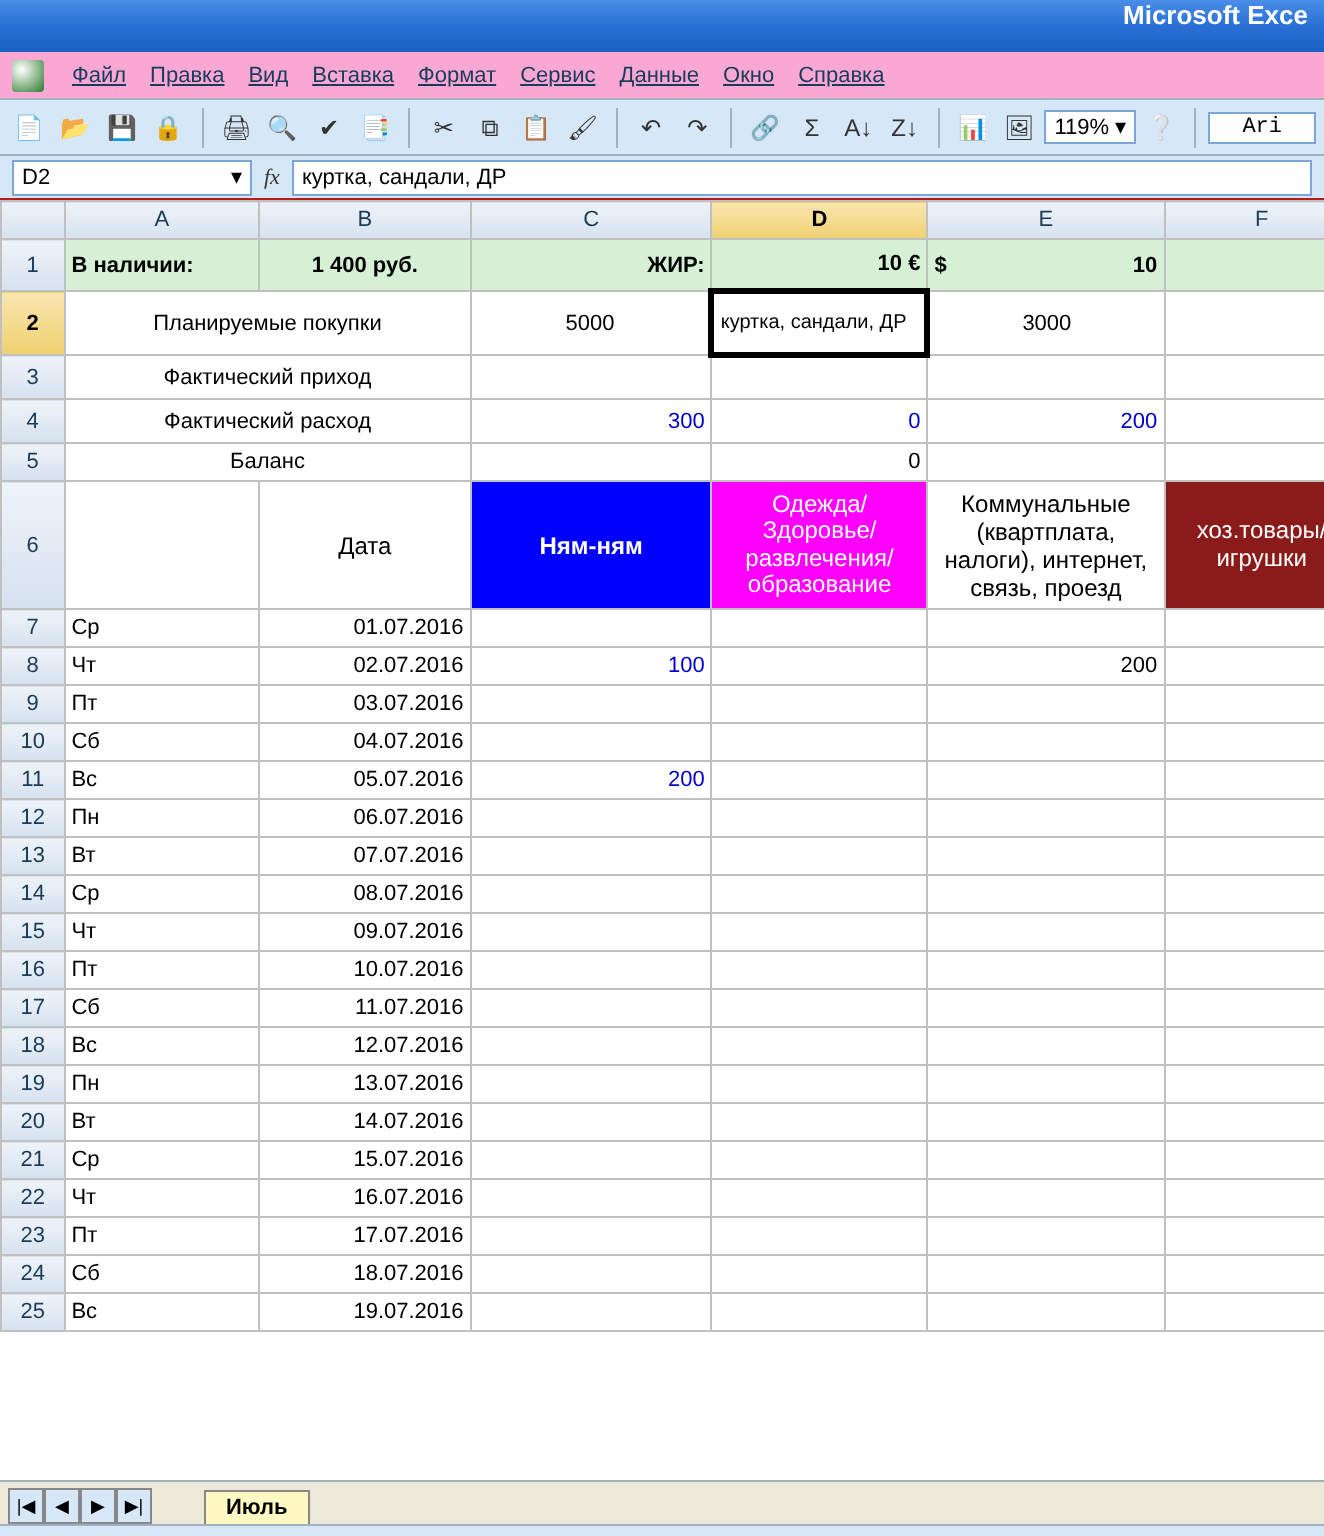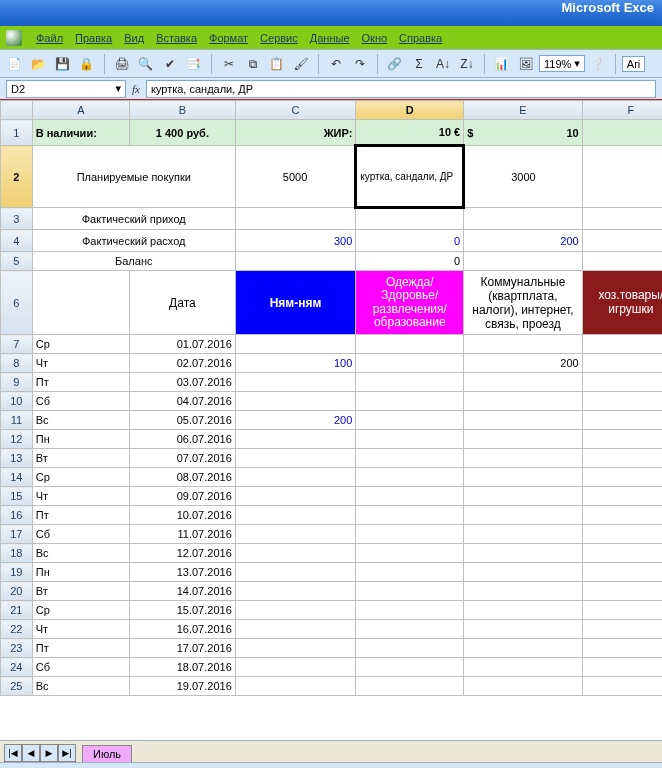--- a/index.html
+++ b/index.html
@@ -17,21 +17,21 @@
     color: #fff;
     height: 26px;
     display: flex;
     align-items: flex-start;
     justify-content: flex-end;
     padding: 0 8px;
     font-size: 13px;
     font-weight: bold;
   }
   .menubar {
-    background: #84cc16;
+    background: #f9a8d4;
     height: 24px;
     display: flex;
     align-items: center;
     padding: 0 6px;
     border-bottom: 1px solid #a0b0c0;
   }
   .menubar .app-icon {
     width: 16px; height: 16px;
     background: radial-gradient(circle at 30% 30%, #fff, #2a7a2a);
     margin-right: 8px;
@@ -115,21 +115,21 @@
     font-weight: bold;
   }
   .col-row { width: 30px; }
   .col-A { width: 92px; }
   .col-B { width: 100px; }
   .col-C { width: 114px; }
   .col-D { width: 102px; }
   .col-E { width: 112px; }
   .col-F { width: 92px; }
   .row1 td { background: #d6f0d6; height: 26px; font-weight: bold; }
-  .row2 td { height: 62px; }
+  .row2 td { height: 32px; }
   .row3 td, .row4 td { height: 22px; }
   .row6 td { height: 64px; vertical-align: middle; text-align: center; white-space: normal; font-size: 12px; }
   .center { text-align: center; }
   .right { text-align: right; }
   .bold { font-weight: bold; }
   .blue-text { color: #0000cc; }
   .active-cell {
     border: 3px solid #000 !important;
     background: #fff;
     white-space: normal;
@@ -151,25 +151,26 @@
   .tabnav div {
     width: 18px; height: 18px;
     border: 1px solid #888;
     background: #d6e7f7;
     display: flex; align-items: center; justify-content: center;
     font-size: 9px;
   }
   .sheet-tab {
     border: 1px solid #888;
     border-bottom: none;
-    background: #f0abfc;
+    background: #fef9c3;
     padding: 2px 10px;
-    font-weight: normal;
+    font-weight: bold;
     font-size: 11px;
     border-radius: 0 0 0 0;
+    margin-left: 20px;
   }
   .statusbar {
     height: 20px;
     background: #d6e7f7;
     border-top: 1px solid #a0b0c0;
     display: flex; align-items: center;
     padding: 0 6px;
     font-size: 11px;
     color: #1a3a5a;
   }
@@ -219,21 +220,21 @@
   <div class="tbtn">Z↓</div>
   <div class="tsep"></div>
   <div class="tbtn">📊</div>
   <div class="tbtn">🖼</div>
   <div class="zoom">
     <span>119%</span>
       <span>▾</span>
   </div>
   <div class="tbtn">❔</div>
   <div class="tsep"></div>
-  <span style="padding:1px 4px;background:#fff;border:1px solid #7aa7d7;">Ari</span>
+  <span style="padding:1px 16px;background:#fff;border:1px solid #7aa7d7;font-family:Liberation Mono, monospace;">Ari</span>
 </div>
 
 <div class="namebox-row">
   <div class="namebox">
     <span>D2</span>
     <span>▾</span>
   </div>
   <span class="fx">fx</span>
   <div class="formula-input">
     <span>куртка, сандали, ДР</span>

